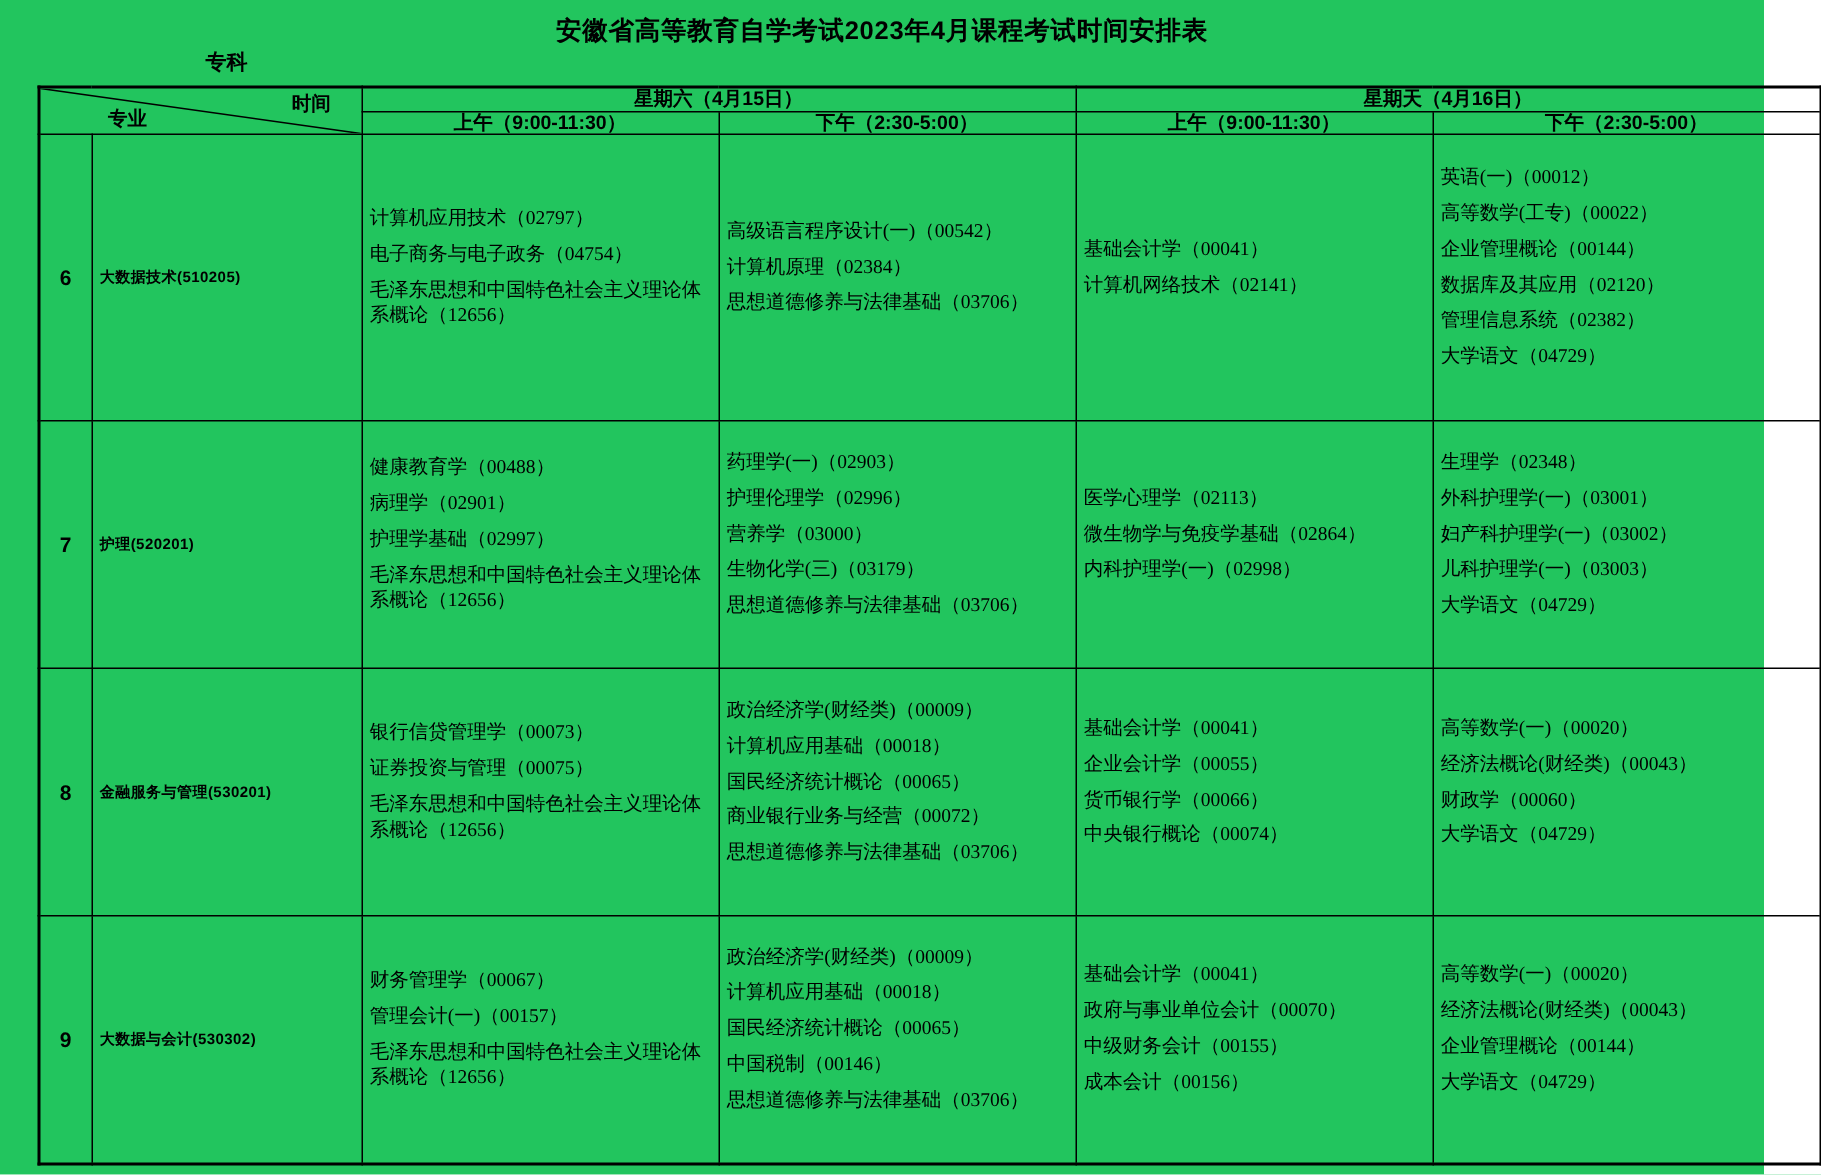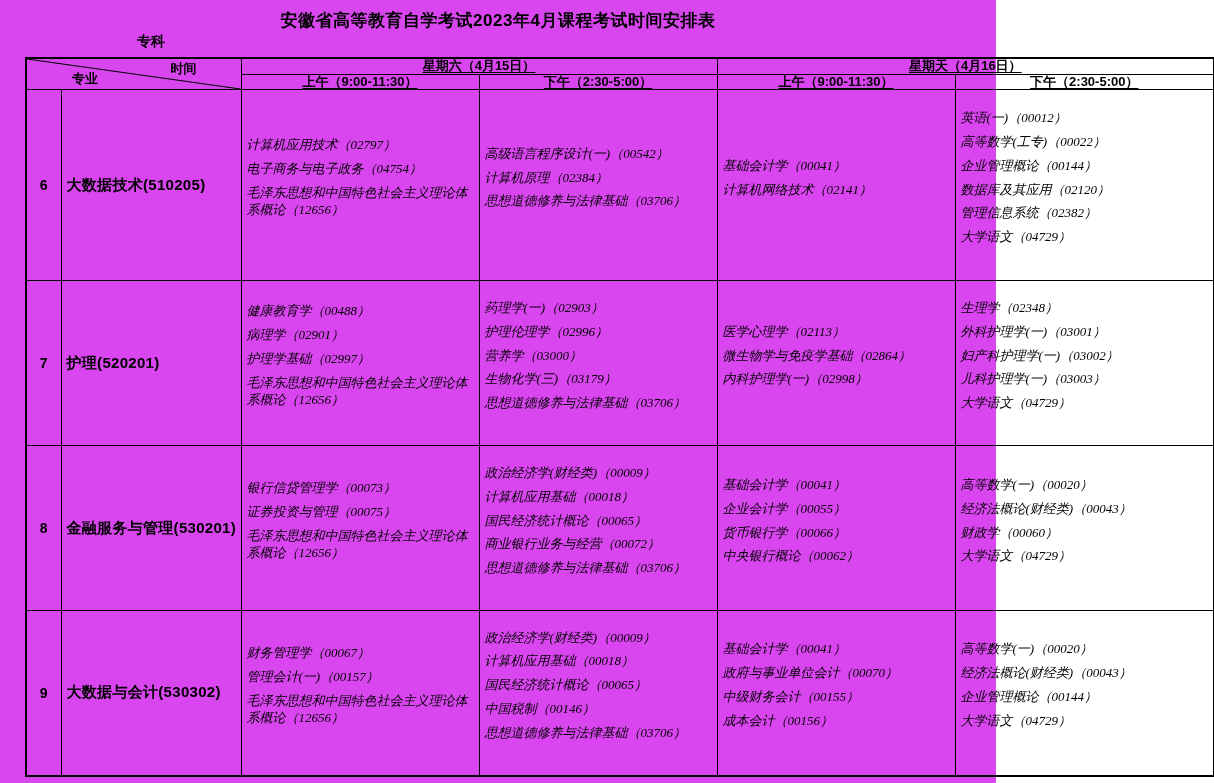--- a/index.html
+++ b/index.html
@@ -1,20 +1,20 @@
 <!DOCTYPE html>
 <html><head>
 <meta charset="utf-8">
 <style>
   html,body { margin:0; padding:0; background:#fff; }
   .doc {
     position: relative;
-    width: 996px;
+    width: 1176px;
     height: 783px;
-    background: #d946ef;
+    background: #22c55e;
     color: #000;
     font-family: "Liberation Sans", "DejaVu Sans", sans-serif;
   }
   .title {
     position: absolute;
     top: 9px; left: 0;
     width: 100%;
     text-align: center;
     font-size: 17px;
     font-weight: bold;
@@ -36,55 +36,53 @@
     border: 2px solid #000;
   }
   table.schedule td { border: 1px solid #000; overflow: hidden; }
   tr.hdr { height: 14px; }
   td.day, td.sess {
     text-align: center;
     vertical-align: middle;
     font-size: 13px;
     font-weight: bold;
     line-height: 1.05;
-    text-decoration: underline;
     text-underline-offset: 2px;
     padding: 0;
   }
   td.corner { position: relative; padding: 15px; }
   .diag { position: absolute; top: 0; left: 0; width: 100%; height: 100%; display: block; }
   .corner-major {
     position: absolute; left: 45px; bottom: 1px;
     font-size: 13px; font-weight: bold;
   }
   .corner-time {
-    position: absolute; right: 44px; top: 1px;
+    position: absolute; right: 20px; top: 1px;
     font-size: 13px; font-weight: bold;
   }
   tr.row-tall { height: 191px; }
   tr.row-std  { height: 165px; }
   td.num {
     text-align: center;
     vertical-align: middle;
     font-size: 14px;
     font-weight: bold;
   }
   td.major {
     vertical-align: middle;
-    font-size: 15px;
+    font-size: 10px;
     font-weight: bold;
     padding: 0 3px 0 5px;
     letter-spacing: 0.3px;
   }
   td.courses {
     vertical-align: middle;
     font-family: "Liberation Serif", "DejaVu Serif", serif;
     font-size: 13px;
     padding: 2px 4px 16px 5px;
-    font-style: italic;
   }
   td.courses .course { margin: 7px 0; line-height: 1.3; }
 </style>
 </head>
 <body>
 
 <div class="doc">
   <div class="title">安徽省高等教育自学考试2023年4月课程考试时间安排表</div>
   <div class="level">专科</div>
 
@@ -187,21 +185,21 @@
             <div class="course">政治经济学(财经类)（00009）</div>
             <div class="course">计算机应用基础（00018）</div>
             <div class="course">国民经济统计概论（00065）</div>
             <div class="course">商业银行业务与经营（00072）</div>
             <div class="course">思想道德修养与法律基础（03706）</div>
           </td>
       <td class="courses">
             <div class="course">基础会计学（00041）</div>
             <div class="course">企业会计学（00055）</div>
             <div class="course">货币银行学（00066）</div>
-            <div class="course">中央银行概论（00062）</div>
+            <div class="course">中央银行概论（00074）</div>
           </td>
       <td class="courses">
             <div class="course">高等数学(一)（00020）</div>
             <div class="course">经济法概论(财经类)（00043）</div>
             <div class="course">财政学（00060）</div>
             <div class="course">大学语文（04729）</div>
           </td>
     </tr>
 
     <tr class="row-std">

